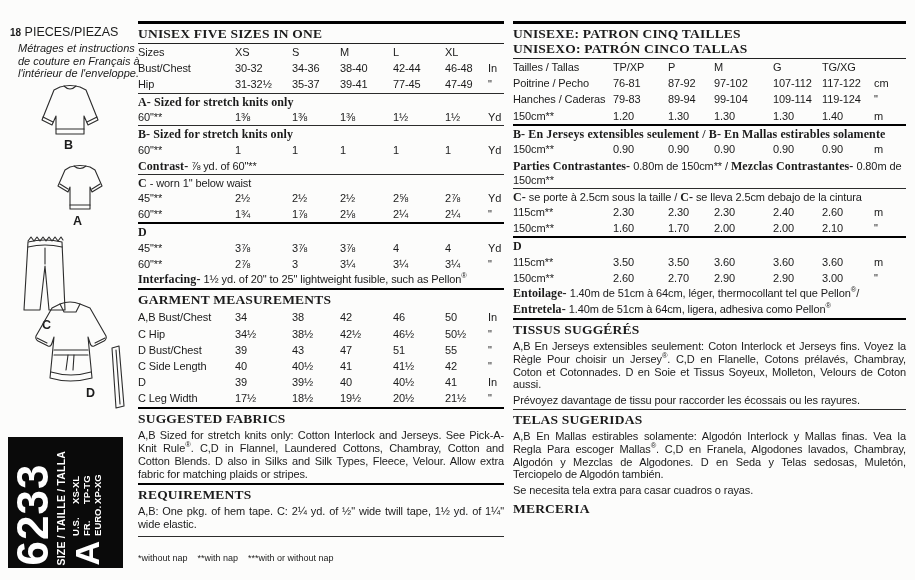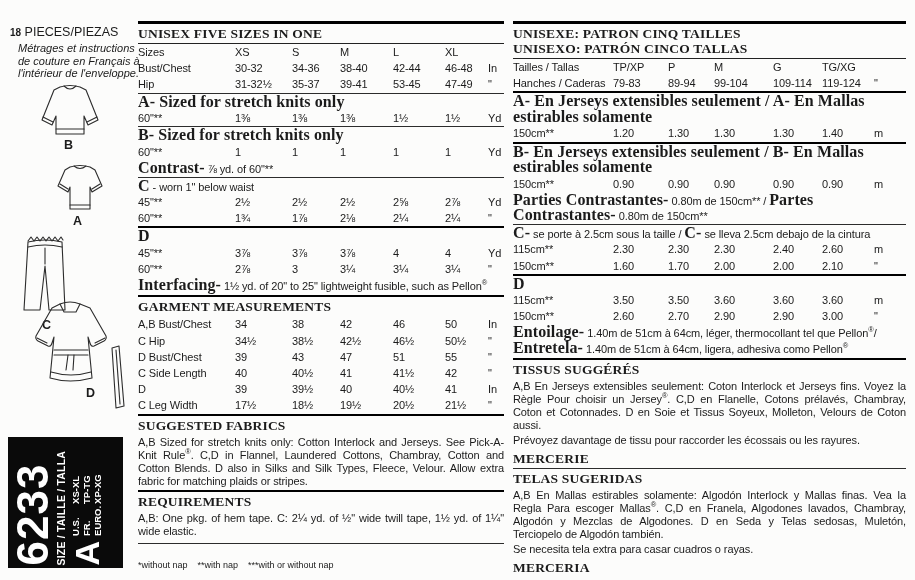--- a/index.html
+++ b/index.html
@@ -10,21 +10,21 @@
   #col-en{left:138px;width:366px;}
   #col-fr{left:513px;width:393px;}
   
   .rule-top{border-top:3.5px solid #000;}
   .rule-thick{border-top:2.2px solid #000;}
   .rule-thin{border-top:1.2px solid #2c2c2c;}
   .t-title{font-family:"Liberation Serif",serif;font-weight:bold;font-size:13.5px;
            line-height:15px;padding:2px 0 2px;letter-spacing:.2px;}
   .t-underline{border-bottom:1.3px solid #222;}
   .t-head{font-size:11px;line-height:14.5px;padding:1px 0 0;}
-  .bseg{font-family:"Liberation Serif",serif;font-weight:bold;font-size:16px;letter-spacing:.1px;}
+  .bseg{font-family:"Liberation Serif",serif;font-weight:bold;font-size:12px;letter-spacing:.1px;}
   .tseg{font-size:11px;letter-spacing:-.1px;}
   .t-row{display:grid;line-height:16.2px;font-size:11px;letter-spacing:-.1px;}
   #col-en .t-row{grid-template-columns:97px 57px 48px 53px 52px 43px 1fr;}
   #col-fr .t-row{grid-template-columns:100px 55px 46px 59px 49px 52px 1fr;}
   .c-unit{text-align:left;padding-right:4px;}
   .t-para{font-size:11px;line-height:13px;letter-spacing:-.1px;text-align:justify;padding:1px 0 2px;}
   #col-fr .t-para{line-height:12.8px;}
   .t-note{font-size:9px;display:flex;justify-content:space-between;margin-top:3px;padding-top:16px;}
   .t-note span{white-space:pre;}
   sup.reg{font-size:7.5px;vertical-align:super;line-height:0;}
@@ -142,21 +142,21 @@
         <span class="c-val">38-40</span>
         <span class="c-val">42-44</span>
         <span class="c-val">46-48</span>
         <span class="c-unit">In</span>
       </div>
       <div class="t-row">
         <span class="c-label">Hip</span>
         <span class="c-val">31-32½</span>
         <span class="c-val">35-37</span>
         <span class="c-val">39-41</span>
-        <span class="c-val">53-45</span>
+        <span class="c-val">77-45</span>
         <span class="c-val">47-49</span>
         <span class="c-unit">"</span>
       </div>
       <div class="t-head rule-thin"><span class="bseg">A- Sized for stretch knits only</span></div>
       <div class="t-row">
         <span class="c-label">60"**</span>
         <span class="c-val">1⅜</span>
         <span class="c-val">1⅜</span>
         <span class="c-val">1⅜</span>
         <span class="c-val">1½</span>
@@ -291,49 +291,57 @@
       <div class="t-row">
         <span class="c-label">Tailles / Tallas</span>
         <span class="c-val">TP/XP</span>
         <span class="c-val">P</span>
         <span class="c-val">M</span>
         <span class="c-val">G</span>
         <span class="c-val">TG/XG</span>
         <span class="c-unit"></span>
       </div>
       <div class="t-row">
+        <span class="c-label">Poitrine / Pecho</span>
+        <span class="c-val">76-81</span>
+        <span class="c-val">87-92</span>
+        <span class="c-val">97-102</span>
+        <span class="c-val">107-112</span>
+        <span class="c-val">117-122</span>
+        <span class="c-unit">cm</span>
+      </div>
+      <div class="t-row">
         <span class="c-label">Hanches / Caderas</span>
         <span class="c-val">79-83</span>
         <span class="c-val">89-94</span>
         <span class="c-val">99-104</span>
         <span class="c-val">109-114</span>
         <span class="c-val">119-124</span>
         <span class="c-unit">"</span>
       </div>
-      <div class="t-head rule-thick"><span class="bseg">A- En Jerseys extensibles seulement / A- En Mallas estirables solamente</span></div>
       <div class="t-row">
         <span class="c-label">150cm**</span>
         <span class="c-val">1.20</span>
         <span class="c-val">1.30</span>
         <span class="c-val">1.30</span>
         <span class="c-val">1.30</span>
         <span class="c-val">1.40</span>
         <span class="c-unit">m</span>
       </div>
       <div class="t-head rule-thick"><span class="bseg">B- En Jerseys extensibles seulement / B- En Mallas estirables solamente</span></div>
       <div class="t-row">
         <span class="c-label">150cm**</span>
         <span class="c-val">0.90</span>
         <span class="c-val">0.90</span>
         <span class="c-val">0.90</span>
         <span class="c-val">0.90</span>
         <span class="c-val">0.90</span>
         <span class="c-unit">m</span>
       </div>
-      <div class="t-head"><span class="bseg">Parties Contrastantes-</span><span class="tseg"> 0.80m de 150cm** / </span><span class="bseg">Partes Contrastantes-</span><span class="tseg"> 0.80m de 150cm**</span></div>
+      <div class="t-head"><span class="bseg">Parties Contrastantes-</span><span class="tseg"> 0.80m de 150cm** / </span><span class="bseg">Mezclas Contrastantes-</span><span class="tseg"> 0.80m de 150cm**</span></div>
       <div class="t-head rule-thin"><span class="bseg">C-</span><span class="tseg"> se porte à 2.5cm sous la taille / </span><span class="bseg">C-</span><span class="tseg"> se lleva 2.5cm debajo de la cintura</span></div>
       <div class="t-row">
         <span class="c-label">115cm**</span>
         <span class="c-val">2.30</span>
         <span class="c-val">2.30</span>
         <span class="c-val">2.30</span>
         <span class="c-val">2.40</span>
         <span class="c-val">2.60</span>
         <span class="c-unit">m</span>
       </div>
@@ -365,23 +373,20 @@
         <span class="c-val">3.00</span>
         <span class="c-unit">"</span>
       </div>
       <div class="t-para"><span class="bseg">Entoilage-</span><span class="tseg"> 1.40m de 51cm à 64cm, léger, thermocollant tel que Pellon</span><sup class="reg">®</sup><span class="tseg">/</span></div>
       <div class="t-para"><span class="bseg">Entretela-</span><span class="tseg"> 1.40m de 51cm à 64cm, ligera, adhesiva como Pellon</span><sup class="reg">®</sup></div>
       <div class="t-title rule-thick">
         <div>TISSUS SUGGÉRÉS</div>
       </div>
       <div class="t-para"><span class="tseg">A,B En Jerseys extensibles seulement: Coton Interlock et Jerseys fins. Voyez la Règle Pour choisir un Jersey</span><sup class="reg">®</sup><span class="tseg">. C,D en Flanelle, Cotons prélavés, Chambray, Coton et Cotonnades. D en Soie et Tissus Soyeux, Molleton, Velours de Coton aussi.</span></div>
       <div class="t-para"><span class="tseg">Prévoyez davantage de tissu pour raccorder les écossais ou les rayures.</span></div>
-      <div class="t-title">
-        <div>MERCERIE</div>
-      </div>
       <div class="t-title rule-thin">
         <div>TELAS SUGERIDAS</div>
       </div>
       <div class="t-para"><span class="tseg">A,B En Mallas estirables solamente: Algodón Interlock y Mallas finas. Vea la Regla Para escoger Mallas</span><sup class="reg">®</sup><span class="tseg">. C,D en Franela, Algodones lavados, Chambray, Algodón y Mezclas de Algodones. D en Seda y Telas sedosas, Muletón, Terciopelo de Algodón también.</span></div>
       <div class="t-para"><span class="tseg">Se necesita tela extra para casar cuadros o rayas.</span></div>
       <div class="t-title">
         <div>MERCERIA</div>
       </div>
     </div>
 

